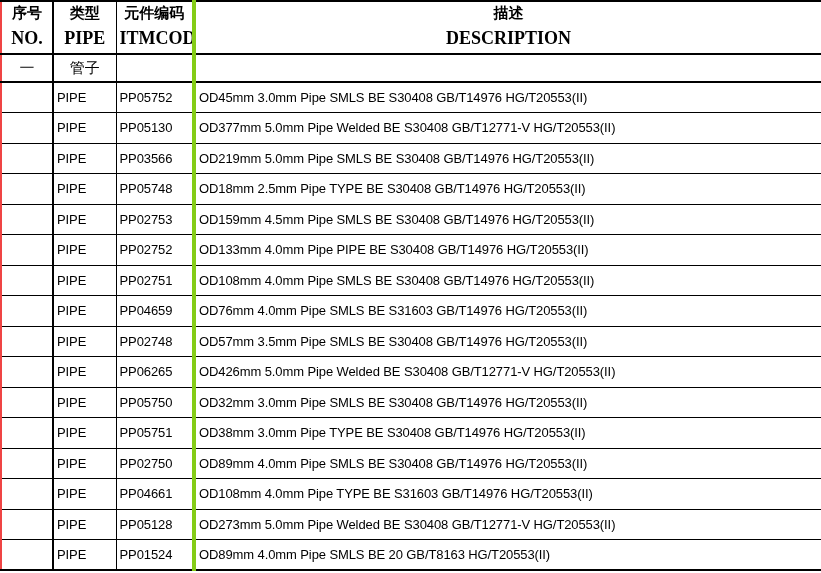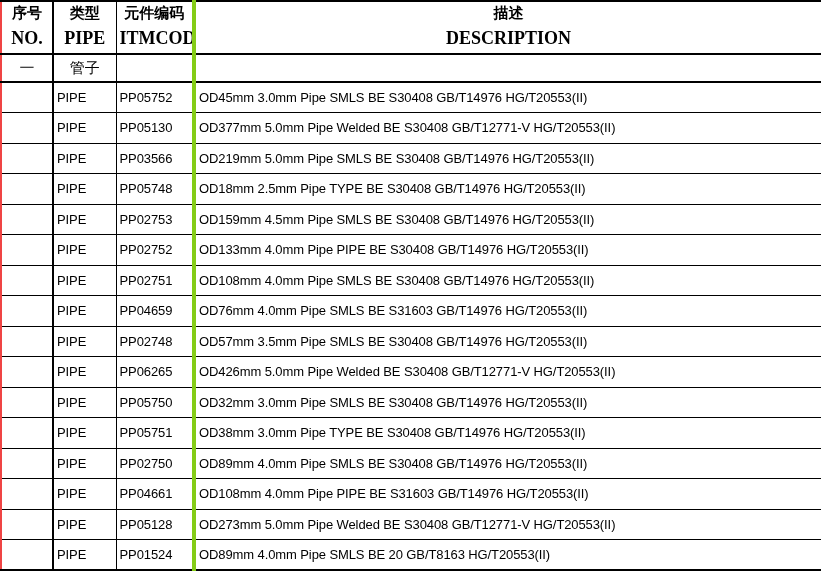--- a/index.html
+++ b/index.html
@@ -205,21 +205,21 @@
         <tr class="data-row">
     <td></td>
     <td>PIPE</td>
     <td>PP02750</td>
     <td>OD89mm 4.0mm Pipe SMLS BE S30408 GB/T14976 HG/T20553(II)</td>
   </tr>
         <tr class="data-row">
     <td></td>
     <td>PIPE</td>
     <td>PP04661</td>
-    <td>OD108mm 4.0mm Pipe PIPE BE S31603 GB/T14976 HG/T20553(II)</td>
+    <td>OD108mm 4.0mm Pipe TYPE BE S31603 GB/T14976 HG/T20553(II)</td>
   </tr>
         <tr class="data-row">
     <td></td>
     <td>PIPE</td>
     <td>PP05128</td>
     <td>OD273mm 5.0mm Pipe Welded BE S30408 GB/T12771-V HG/T20553(II)</td>
   </tr>
         <tr class="data-row">
     <td></td>
     <td>PIPE</td>

